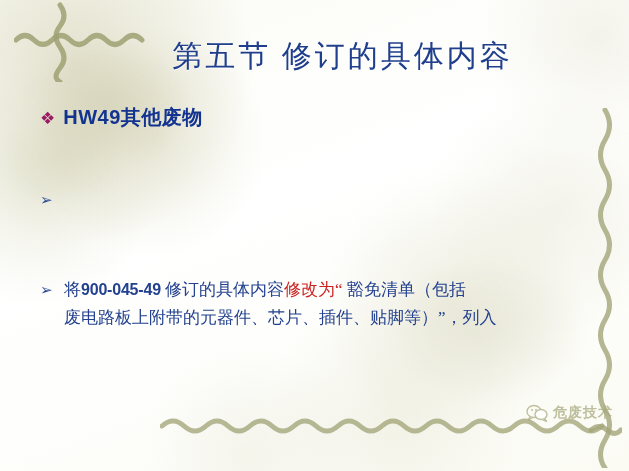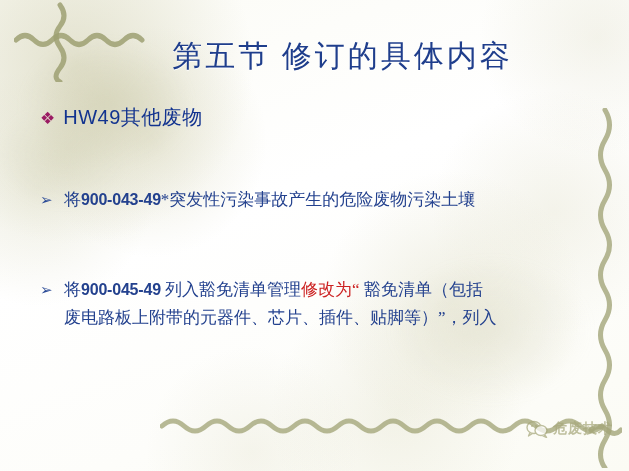--- a/index.html
+++ b/index.html
@@ -81,21 +81,21 @@
   }
   #heading-bullet {
     font-size: 17px;
     line-height: 1;
     color: #9b1b63;
     transform: translateY(1px);
   }
   #heading-text {
     font-family: "Liberation Sans", "DejaVu Sans", sans-serif;
     font-size: 20px;
-    font-weight: normal;
+    font-weight: bold;
     color: #12338f;
     letter-spacing: 0.5px;
     white-space: nowrap;
   }
 
   
   .bullet-block {
     position: absolute;
     display: flex;
     align-items: flex-start;
@@ -129,21 +129,20 @@
 
   
   #watermark {
     position: absolute;
     right: 16px;
     top: 404px;
     display: flex;
     align-items: center;
     gap: 5px;
     opacity: 0.72;
-    margin-top: 16px;
   }
   #watermark-text {
     font-family: "Liberation Serif", "DejaVu Serif", serif;
     font-size: 14px;
     font-weight: bold;
     color: #a7a87c;
     letter-spacing: 1px;
     white-space: nowrap;
   }
 </style>
@@ -172,28 +171,27 @@
   <div id="title">第五节  修订的具体内容</div>
 
   <div id="heading-row">
     <span id="heading-bullet">❖</span>
     <span id="heading-text">HW49其他废物</span>
   </div>
 
   <div class="bullet-block" id="bullet-1">
     <span class="bullet-arrow">➢</span>
     <span class="bullet-body">
-        <div class="bullet-line"><span>将</span><span class="mono-num">900-043-49</span><span>*突发性污染事故产生的危险废物污染土壤</span></div>
       </span>
   </div>
 
   <div class="bullet-block" id="bullet-2">
     <span class="bullet-arrow">➢</span>
     <span class="bullet-body">
-        <div class="bullet-line"><span>将</span><span class="mono-num">900-045-49</span><span> 列入豁免清单管理</span><span class="red">修改为“</span><span> 豁免清单（包括</span></div>
+        <div class="bullet-line"><span>将</span><span class="mono-num">900-045-49</span><span> 修订的具体内容</span><span class="red">修改为“</span><span> 豁免清单（包括</span></div>
         <div class="bullet-line"><span>废电路板上附带的元器件、芯片、插件、贴脚等）”，列入</span></div>
       </span>
   </div>
 
   <div id="watermark">
     <svg width="22" height="18" viewBox="0 0 22 18">
       <ellipse cx="8" cy="7.5" rx="7" ry="6" fill="none" stroke="#a7a87c" stroke-width="1.4"></ellipse>
       <path d="M4,12.5 L2.5,16 L6.5,13.4" fill="none" stroke="#a7a87c" stroke-width="1.4" stroke-linejoin="round"></path>
       <ellipse cx="15" cy="10.5" rx="6" ry="5" fill="#ffffff" stroke="#a7a87c" stroke-width="1.4"></ellipse>
       <path d="M18.5,14.5 L20.5,17.5 L16.5,15.6" fill="#ffffff" stroke="#a7a87c" stroke-width="1.4" stroke-linejoin="round"></path>

